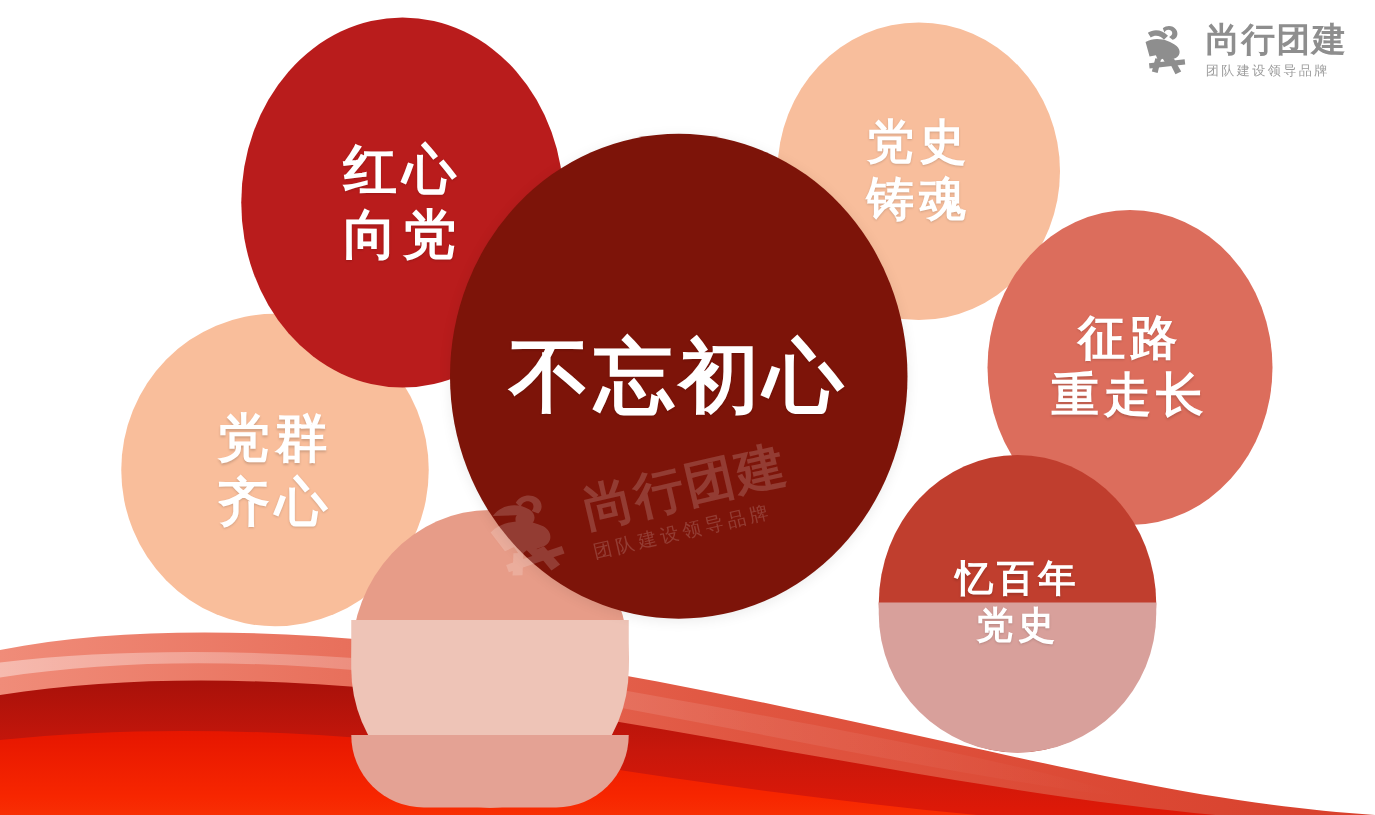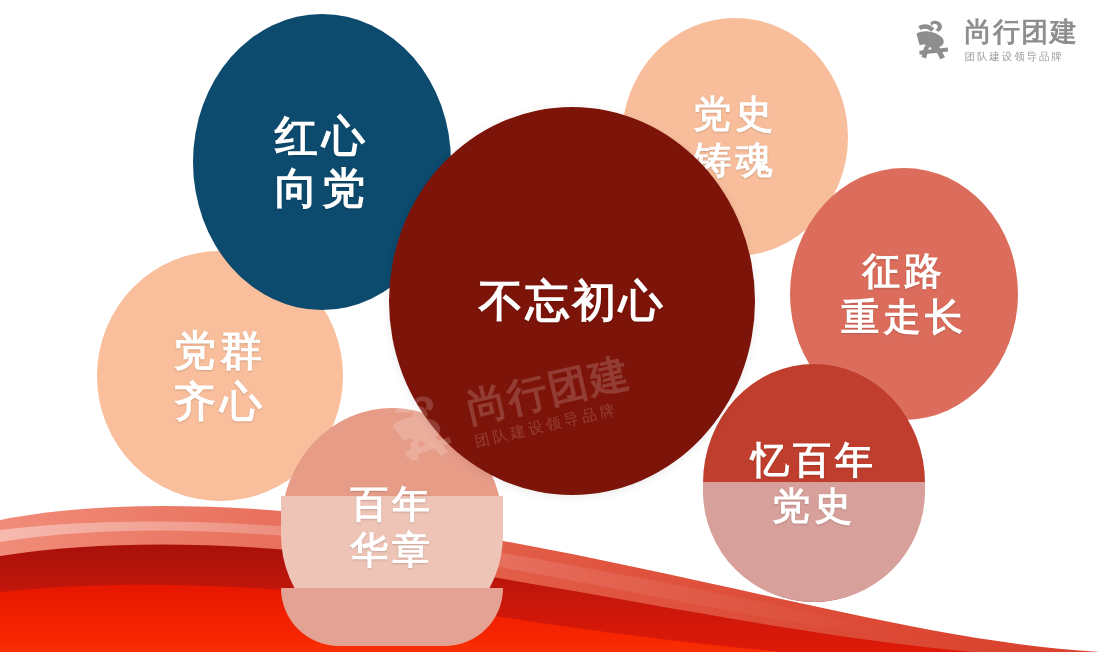--- a/index.html
+++ b/index.html
@@ -42,21 +42,21 @@
     line-height: 1.22;
     text-shadow: 0 1px 2px rgba(0,0,0,0.16);
     box-sizing: border-box;
     user-select: none;
   }
   .bubble .line { display: block; white-space: nowrap; }
 
   
   #b-hongxin {
     left: 193px; top: 14px; width: 258px; height: 296px;
-    background: #0c4a6e;
+    background: #b91c1c;
     font-size: 43px;
     z-index: 4;
     text-align: center;
   }
   #b-dangshi-zhuhun {
     left: 622px; top: 18px; width: 226px; height: 238px;
     background: #F8BE9C;
     font-size: 38px;
     z-index: 3;
   }
@@ -67,21 +67,21 @@
     z-index: 3;
   }
   #b-dangqun {
     left: 97px; top: 251px; width: 246px; height: 250px;
     background: #F9BE9B;
     font-size: 42px;
     z-index: 3;
   }
   #b-yibainian {
     left: 703px; top: 364px; width: 222px; height: 238px;
-    font-size: 38px;
+    font-size: 30px;
     z-index: 4;
     background: #C03E2E;
   }
   #b-bainian {
     left: 281px; top: 408px; width: 222px; height: 238px;
     font-size: 38px;
     z-index: 4;
     background: #E79C88;
   }
   
@@ -103,23 +103,23 @@
     border-bottom-right-radius: 999px;
     pointer-events: none;
   }
   .bubble .txt {
     position: relative;
     z-index: 2;
   }
 
   
   #b-center {
-    left: 389px; top: 107px; width: 366px; height: 388px;
+    left: 360px; top: 107px; width: 366px; height: 388px;
     background: #7D1409;
-    font-size: 44px;
+    font-size: 64px;
     letter-spacing: 0.06em;
     z-index: 6;
     box-shadow: 0 2px 10px rgba(0,0,0,0.08);
   }
   #b-center .line { line-height: 1.26; }
 
   
   .watermark {
     position: absolute;
     left: 382px;
@@ -244,24 +244,20 @@
     <div class="splitlower"></div>
     <div class="txt">
       <span class="line">忆百年</span>
       <span class="line">党史</span>
     </div>
   </div>
 
   <div class="bubble" id="b-bainian">
     <div class="splitlower"></div>
     <div class="splitlower2"></div>
-    <div class="txt">
-      <span class="line">百年</span>
-      <span class="line">华章</span>
-    </div>
   </div>
 
   <div class="bubble" id="b-center">
     <div class="txt">
       <span class="line">不忘初心</span>
     </div>
   </div>
 
   <div class="watermark">
     <svg class="wm-mark" viewBox="0 0 100 100" xmlns="http://www.w3.org/2000/svg">

